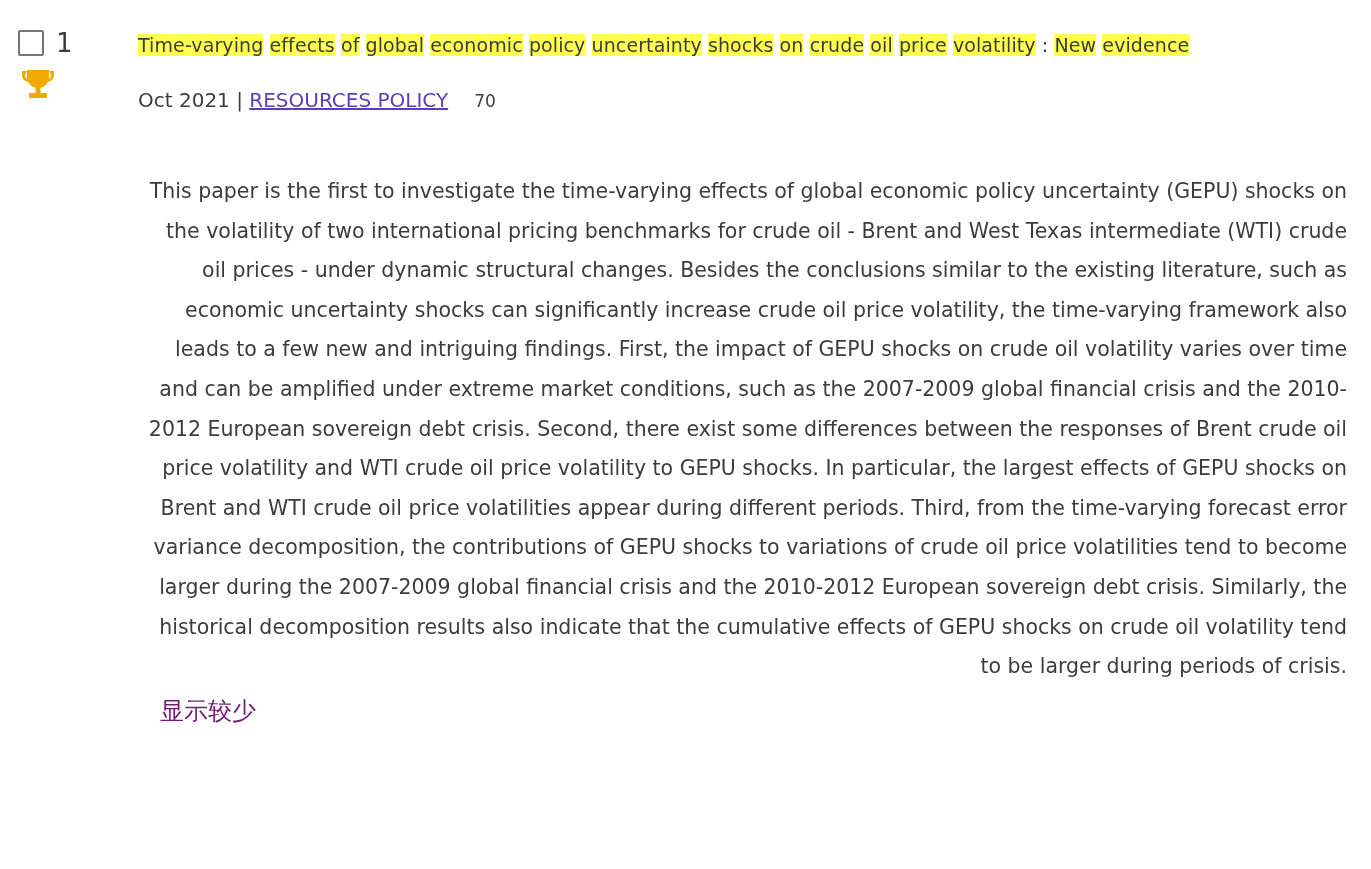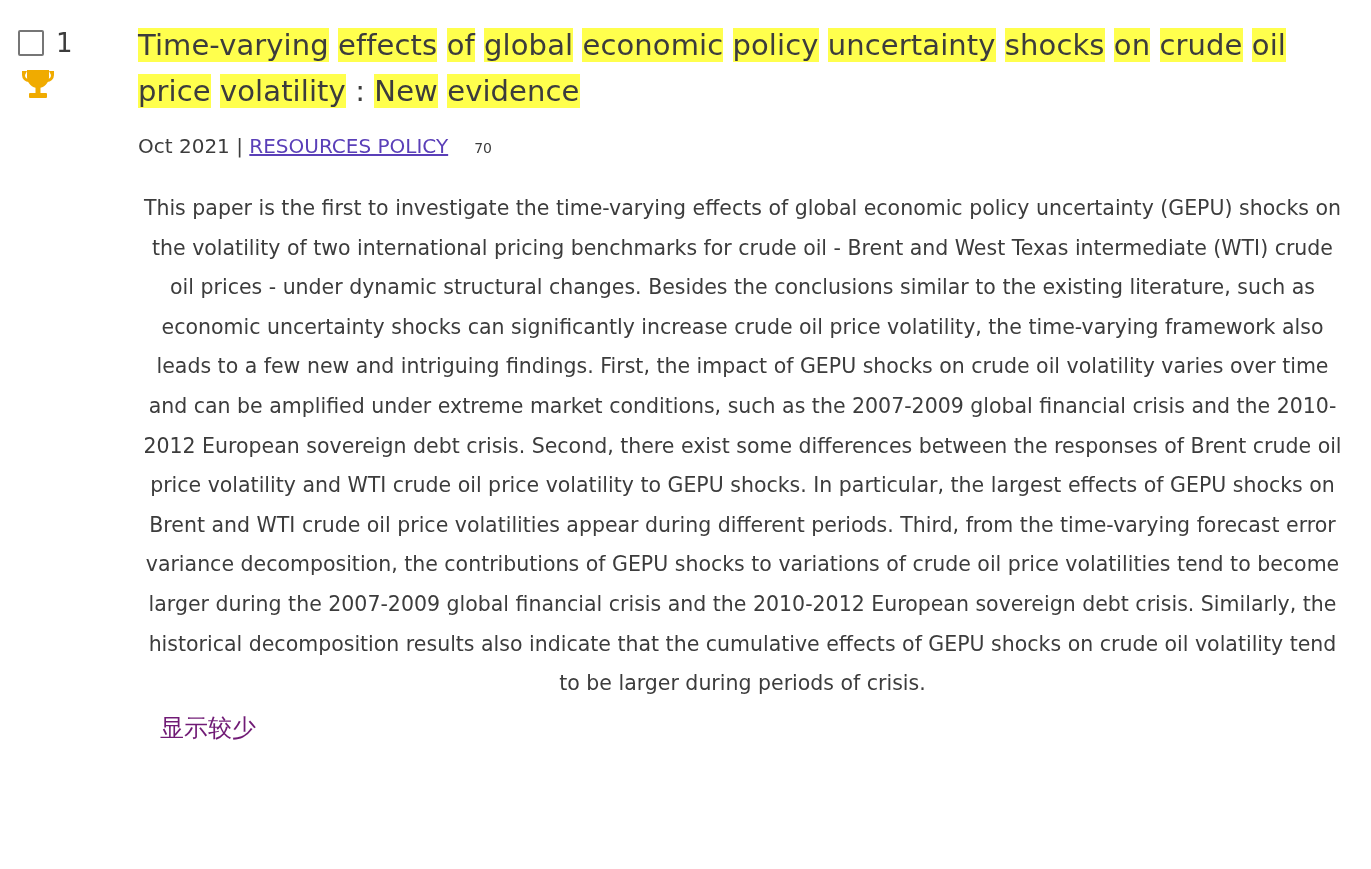--- a/index.html
+++ b/index.html
@@ -54,21 +54,21 @@
   .trophy {
     width: 36px;
     height: 34px;
     display: block;
   }
   .content {
     margin-left: 120px;
     max-width: 1225px;
   }
   .title {
-    font-size: 29px;
+    font-size: 19px;
     line-height: 46px;
     color: #3c3c3c;
     margin: 0;
     font-weight: 400;
     letter-spacing: 0.1px;
   }
   .title .hl {
     background: #ffff4d;
   }
   .authors {
@@ -88,28 +88,28 @@
     margin-top: 19px;
     font-size: 20px;
     line-height: 26px;
     color: #3c3c3c;
   }
   .sourceline a {
     color: #5a3fb8;
   }
   .sourceline .volume {
     margin-left: 26px;
-    font-size: 14px;
+    font-size: 17px;
   }
   .abstract {
-    margin-top: 28px;
+    margin-top: 58px;
     font-size: 20.5px;
     line-height: 39.6px;
     color: #3c3c3c;
-    text-align: center;
+    text-align: right;
   }
   .showless {
     margin-top: 8px;
     margin-left: 22px;
     font-size: 24px;
     color: #701a75;
     display: inline-block;
     cursor: pointer;
   }
 </style>

